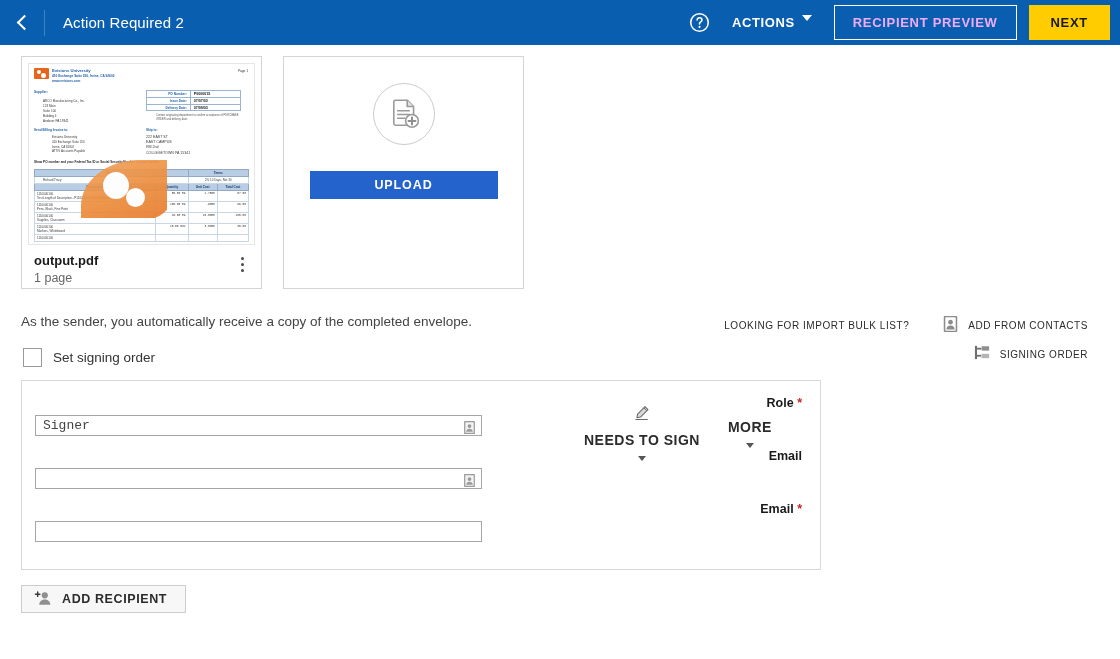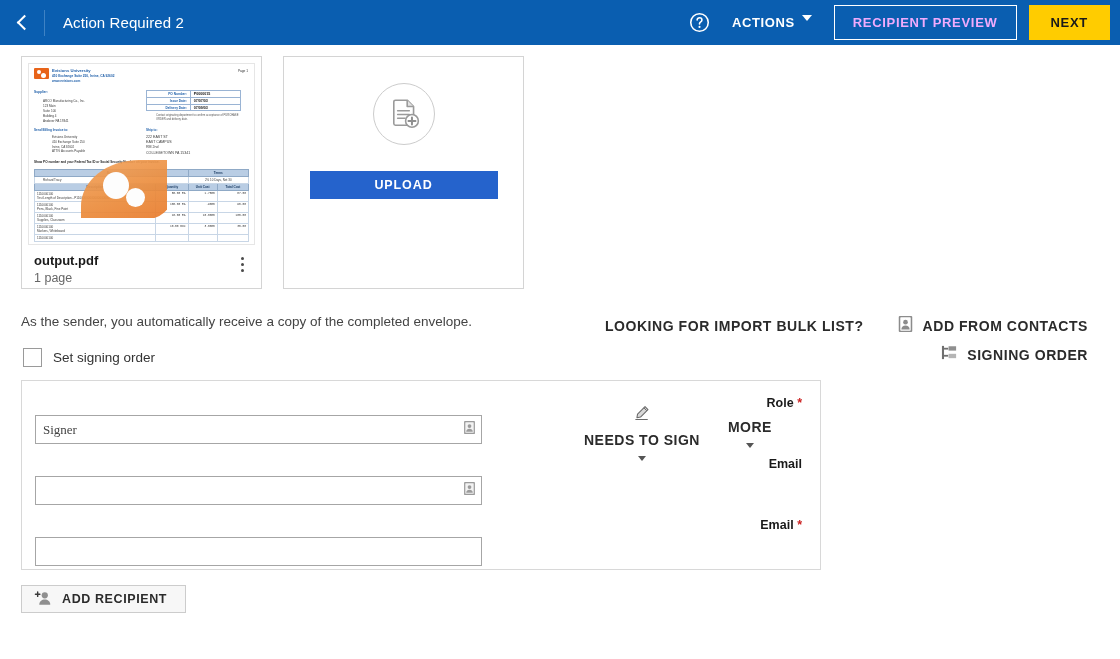--- a/index.html
+++ b/index.html
@@ -264,21 +264,21 @@
   }
   .right-links {
     position: absolute; right: 32px; top: 26px;
     text-align: right;
   }
   .rl-row {
     display: flex; align-items: center; justify-content: flex-end;
     gap: 9px; height: 21px; margin-bottom: 8px;
   }
   .rl-text {
-    font-size: 14px; font-weight: bold; letter-spacing: .55px; color: #2b2b2b;
+    font-size: 10px; font-weight: normal; letter-spacing: .55px; color: #2b2b2b;
     cursor: pointer;
   }
   .rl-static { cursor: default; margin-right: 24px; }
 
   .signorder-row {
     display: flex; align-items: center; gap: 11px;
     padding: 19px 0 0 23px;
   }
   .cbox {
     width: 19px; height: 19px; border: 1px solid #9a9a9a; background: #fff;
@@ -295,23 +295,23 @@
     position: relative;
   }
   .fld-label {
     font-size: 12.5px; font-weight: bold; color: #1a1a1a;
     margin-bottom: 5px;
     text-align: right;
   }
   .req { color: #cc2222; font-weight: bold; }
   .fld-wrap { position: relative; width: 447px; margin-bottom: 13px; }
   .fld-input {
-    width: 447px; height: 29px;
+    width: 447px; height: 21px;
     border: 1px solid #a6a6a6; background: #fff;
-    font-size: 13px; color: #444; font-family: Liberation Serif, serif;
+    font-size: 13px; color: #444; font-family: Liberation Mono, monospace;
     padding: 0 28px 0 7px;
   }
   .fld-input::placeholder { color: #9a9a9a; }
   .contact-btn {
     position: absolute; right: 5px; top: 4px;
     width: 15px; height: 17px;
     cursor: pointer;
     display: flex; align-items: center; justify-content: center;
   }
   .recip-actions {

